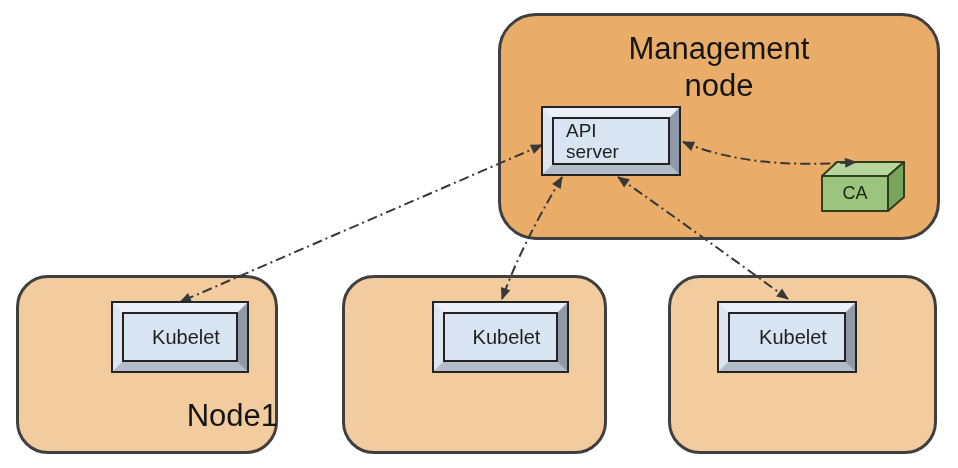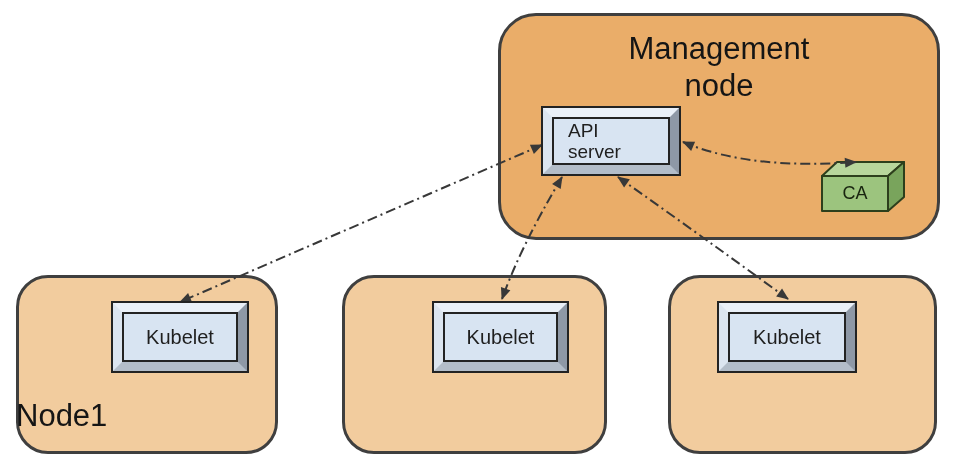--- a/index.html
+++ b/index.html
@@ -21,44 +21,44 @@
   .node-box.n3{ left:668px; width:269px; }
 
   
   .mgmt-title {
     position:absolute; left:528px; top:30px; width:382px; z-index:4;
     font-size:31px; line-height:37px; text-align:center; white-space:pre-line;
     color:#151515;
   }
   .node-label {
     position:absolute; top:399px; z-index:4;
-    font-size:31px; line-height:34px; text-align:left; color:#151515;
+    font-size:31px; line-height:34px; text-align:right; color:#151515;
   }
   .node-label.n1 { left:16px;  width:262px; }
   .node-label.n2 { left:342px; width:265px; }
   .node-label.n3 { left:668px; width:269px; }
 
   
   .bevel-box {
     position:absolute; box-sizing:border-box; z-index:3;
     border:2px solid #232323; background:transparent;
   }
   .bevel-frame {
     width:100%; height:100%; box-sizing:border-box;
     border:9px solid;
     border-color:#eaf0f8 #8e98a6 #b3bdc9 #dce5f0;
   }
   .bevel-face {
     width:100%; height:100%; box-sizing:border-box;
     border:2px solid #232323; background:#d8e4f2;
     display:flex; align-items:center; justify-content:center;
-    white-space:pre-line; color:#1f1f1f;
+    white-space:pre-line; color:#1f1f1f;padding-left:12px;
   }
   .api-box { left:541px; top:106px; width:140px; height:70px; }
-  .api-box .bevel-face { justify-content:flex-start; padding-left:14px; font-size:19px; line-height:21px; }
+  .api-box .bevel-face { justify-content:flex-start; font-size:19px; line-height:21px; }
   .kubelet-box { top:301px; height:72px; }
   .kubelet-box.k1 { left:111px; width:138px; }
   .kubelet-box.k2 { left:432px; width:137px; }
   .kubelet-box.k3 { left:717px; width:140px; }
   .kubelet-box .bevel-face { font-size:20px; }
 
   
   .ca-label {
     position:absolute; left:822px; top:176px; width:66px; height:35px; z-index:4;
     display:flex; align-items:center; justify-content:center;

